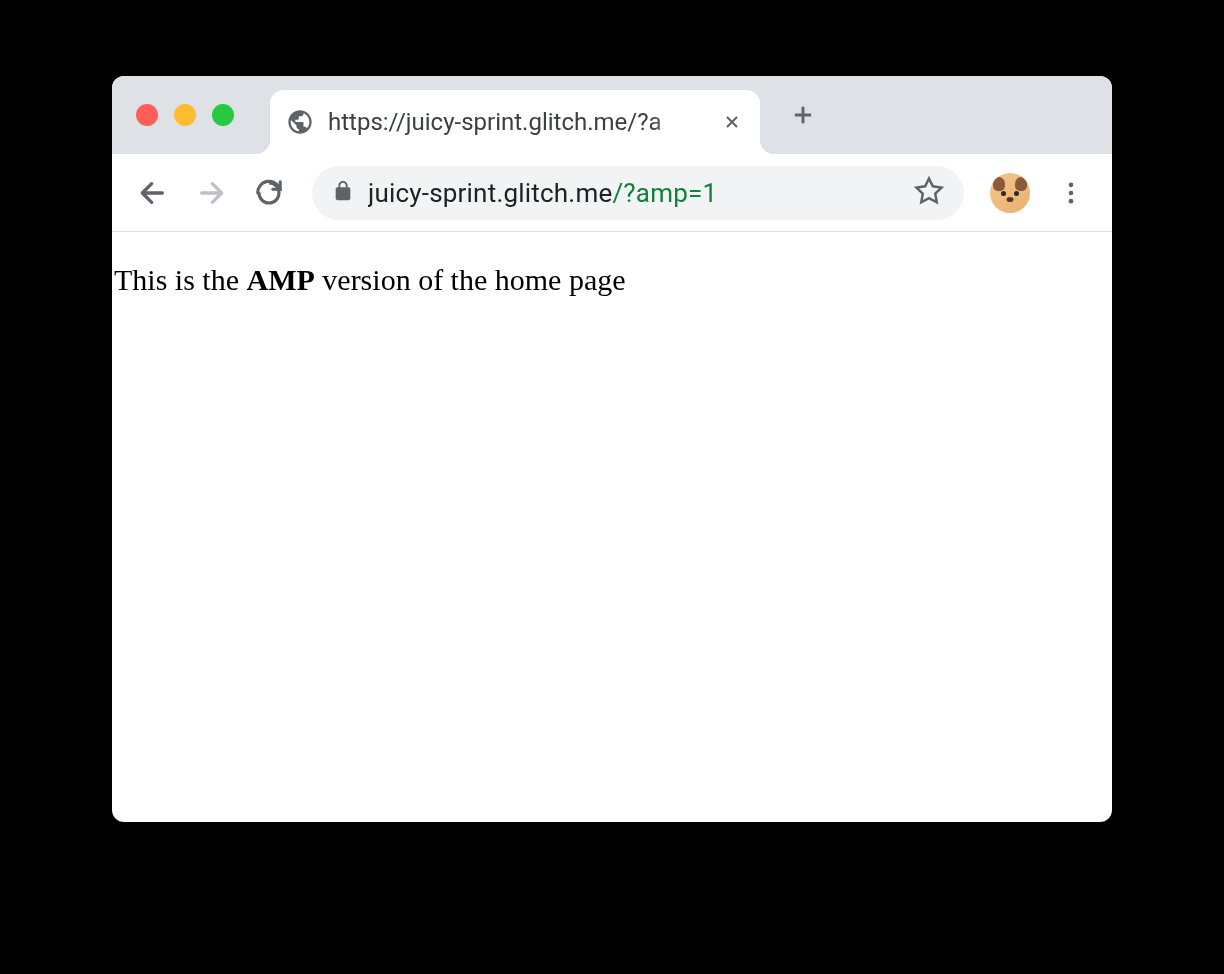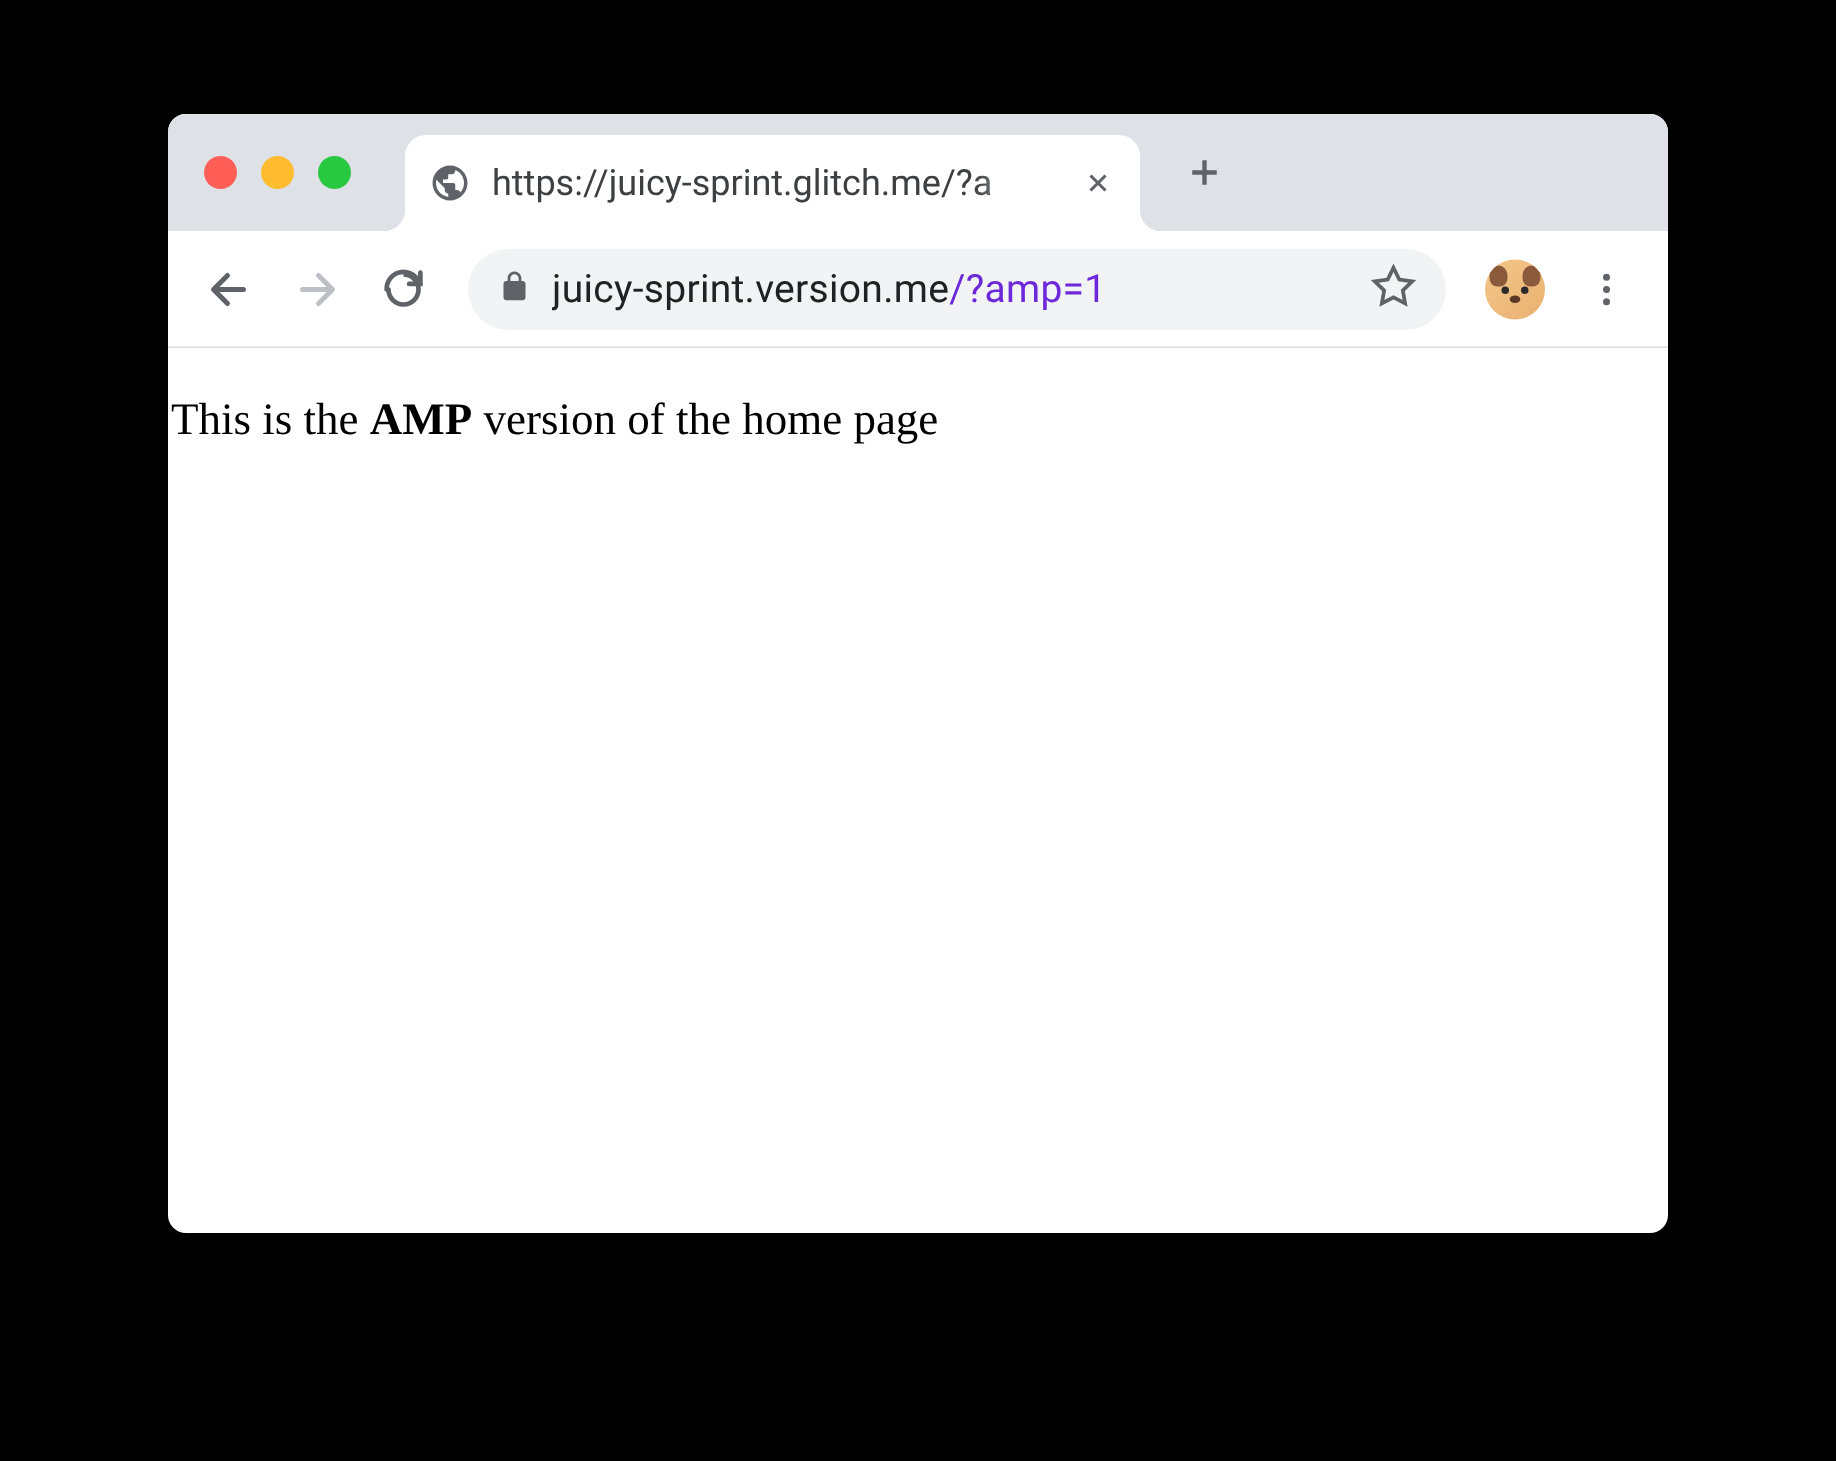--- a/index.html
+++ b/index.html
@@ -153,21 +153,21 @@
     }
     .url-text {
       flex: 1;
       font-size: 26px;
       color: #202124;
       white-space: nowrap;
       overflow: hidden;
       letter-spacing: 0.2px;
     }
     .url-query {
-      color: #6d28d9;
+      color: #15803d;
     }
     .star-icon {
       color: #5f6368;
       cursor: pointer;
       flex-shrink: 0;
     }
     .avatar {
       width: 40px;
       height: 40px;
       border-radius: 50%;
@@ -287,21 +287,21 @@
         <path d="M21 12 A9 9 0 0 1 3 12" opacity="0"></path>
         <path d="M4 12 A8 8 0 1 0 12 4 A8 8 0 0 1 19.5 8.5"></path>
       </svg>
     </div>
     <div class="address-bar">
       <span class="lock-icon">
         <svg viewBox="0 0 24 24" width="22" height="22" fill="currentColor">
           <path d="M18 8h-1V6c0-2.76-2.24-5-5-5S7 3.24 7 6v2H6c-1.1 0-2 .9-2 2v10c0 1.1.9 2 2 2h12c1.1 0 2-.9 2-2V10c0-1.1-.9-2-2-2zM9 6c0-1.66 1.34-3 3-3s3 1.34 3 3v2H9V6z"></path>
         </svg>
       </span>
-      <span class="url-text"><span>juicy-sprint.version.me</span><span class="url-query">/?amp=1</span></span>
+      <span class="url-text"><span>juicy-sprint.glitch.me</span><span class="url-query">/?amp=1</span></span>
       <span class="star-icon">
         <svg viewBox="0 0 24 24" width="30" height="30" fill="none" stroke="currentColor" stroke-width="2">
           <path d="M12 2 L15.09 8.26 L22 9.27 L17 14.14 L18.18 21.02 L12 17.77 L5.82 21.02 L7 14.14 L2 9.27 L8.91 8.26 Z"></path>
         </svg>
       </span>
     </div>
     <div class="avatar">
       <div class="avatar-face">
         <div class="avatar-ear left"></div>
         <div class="avatar-ear right"></div>

